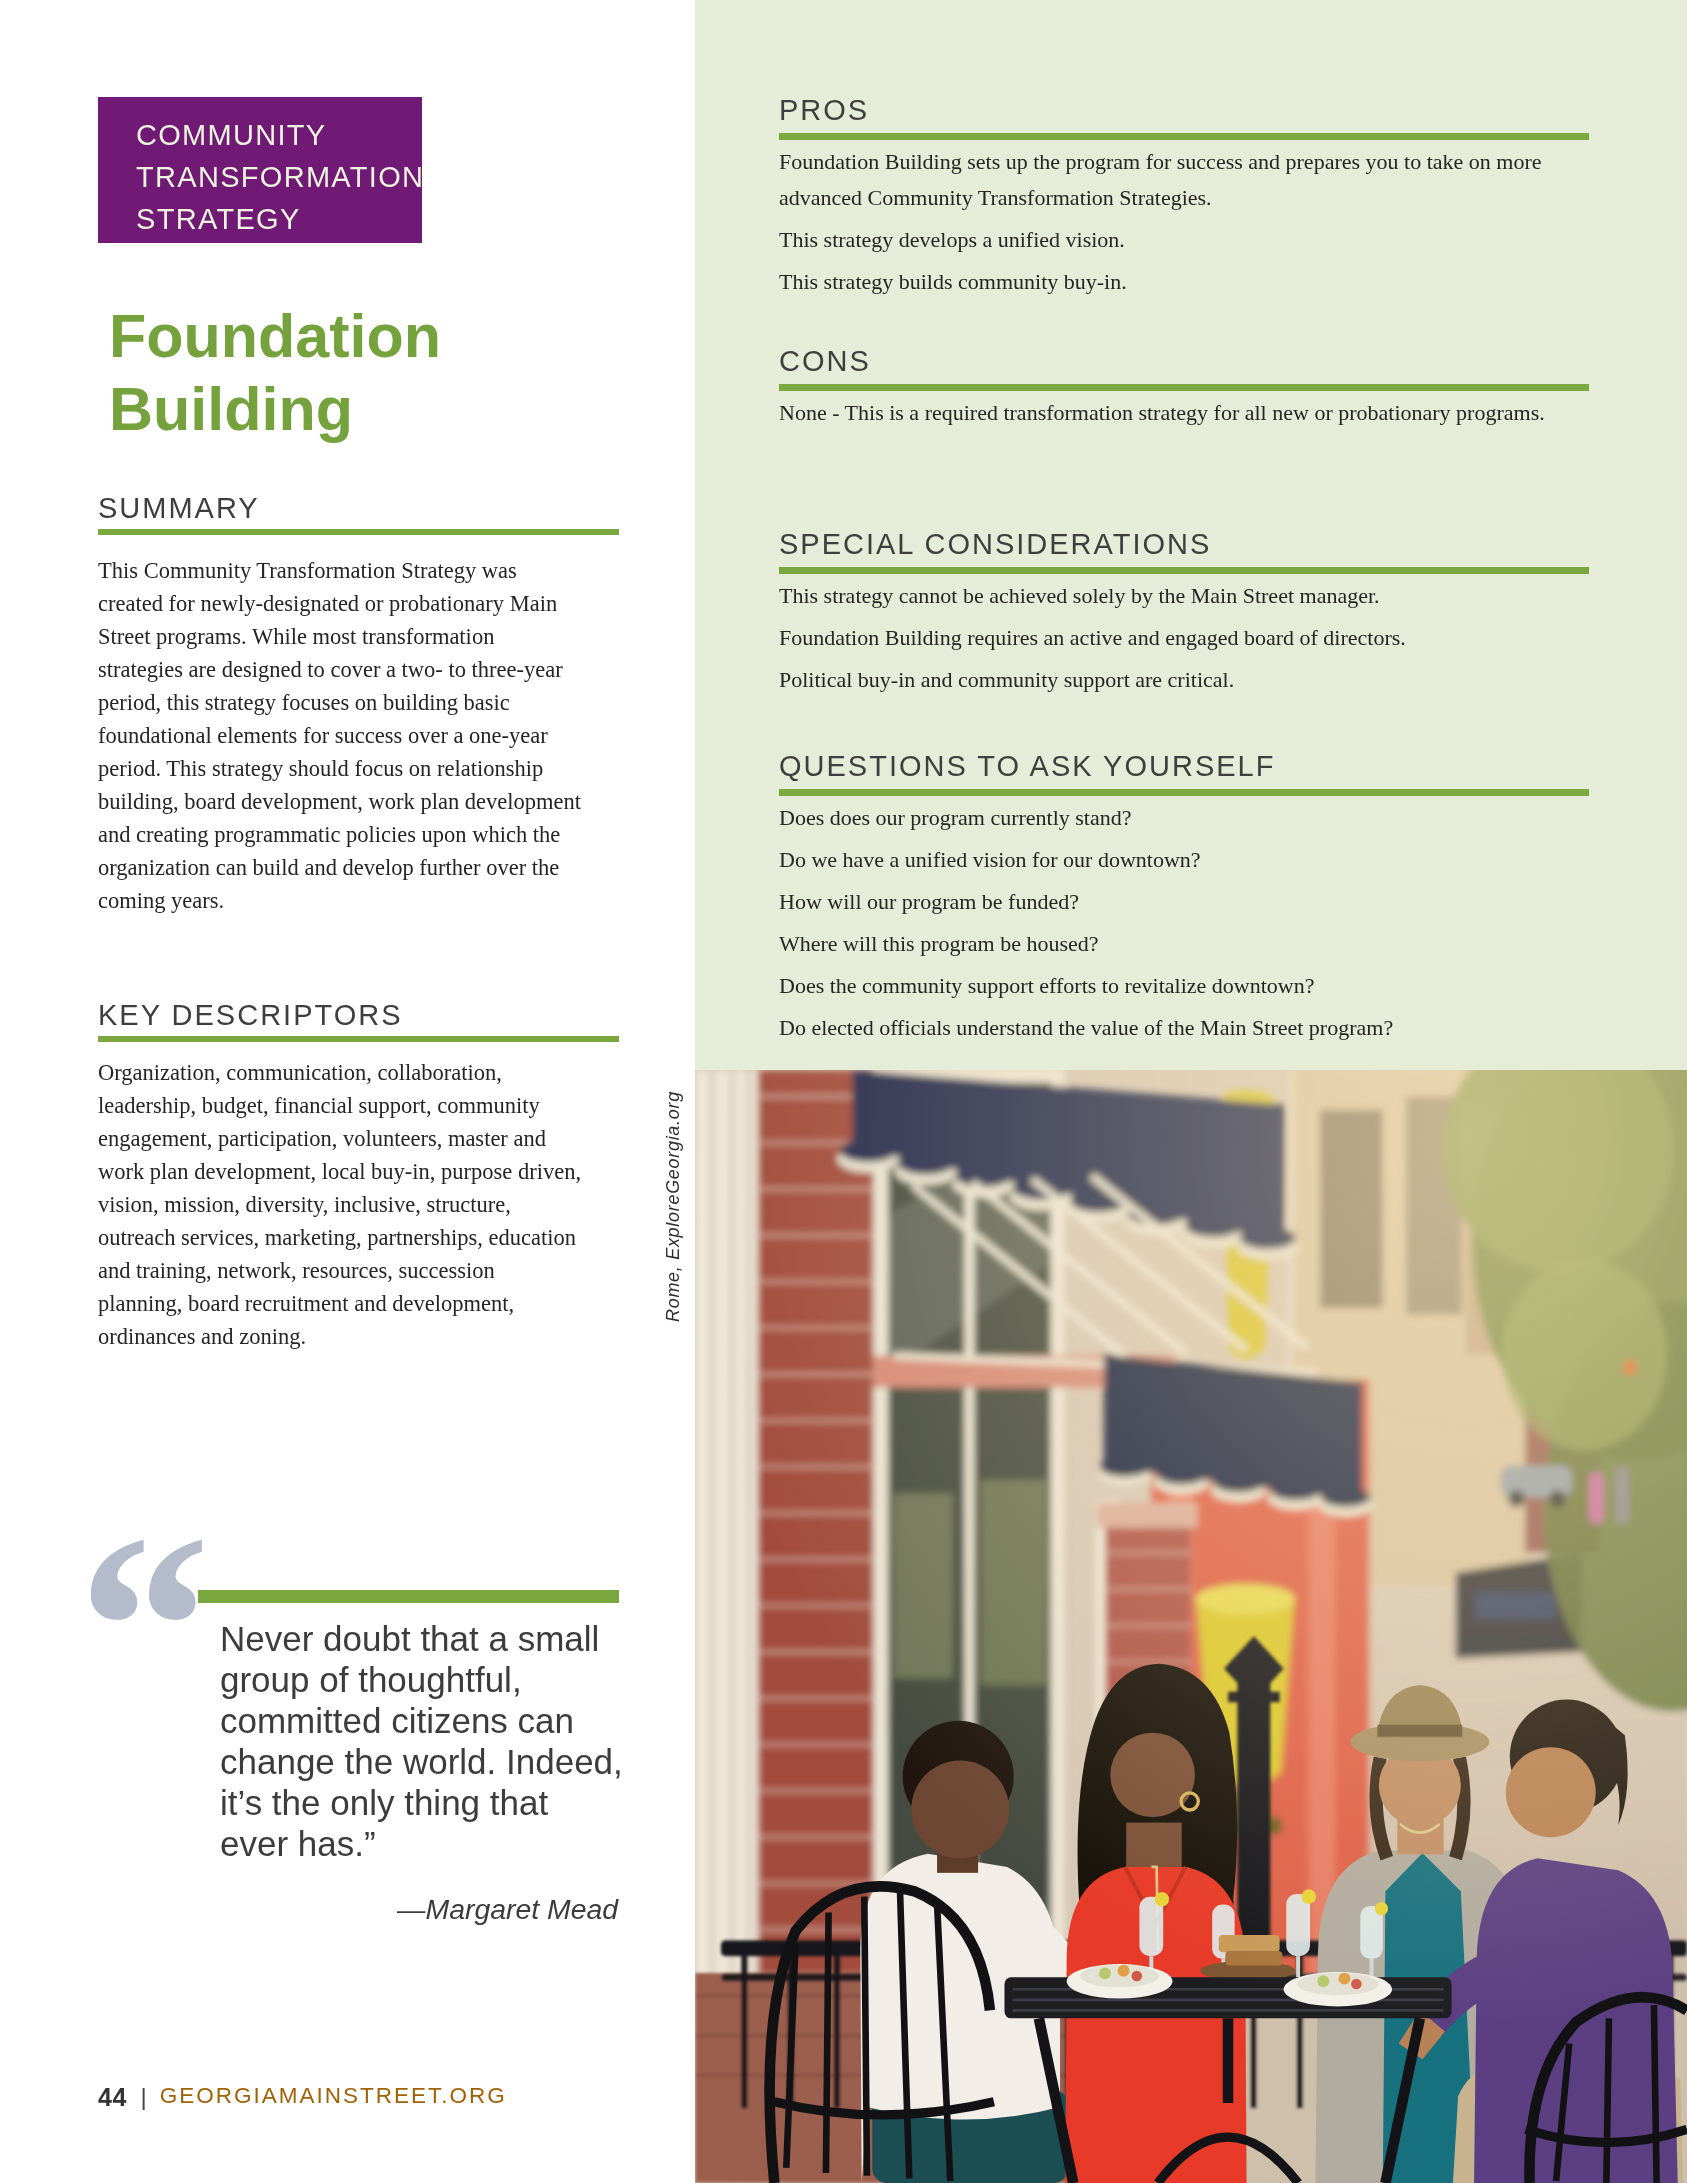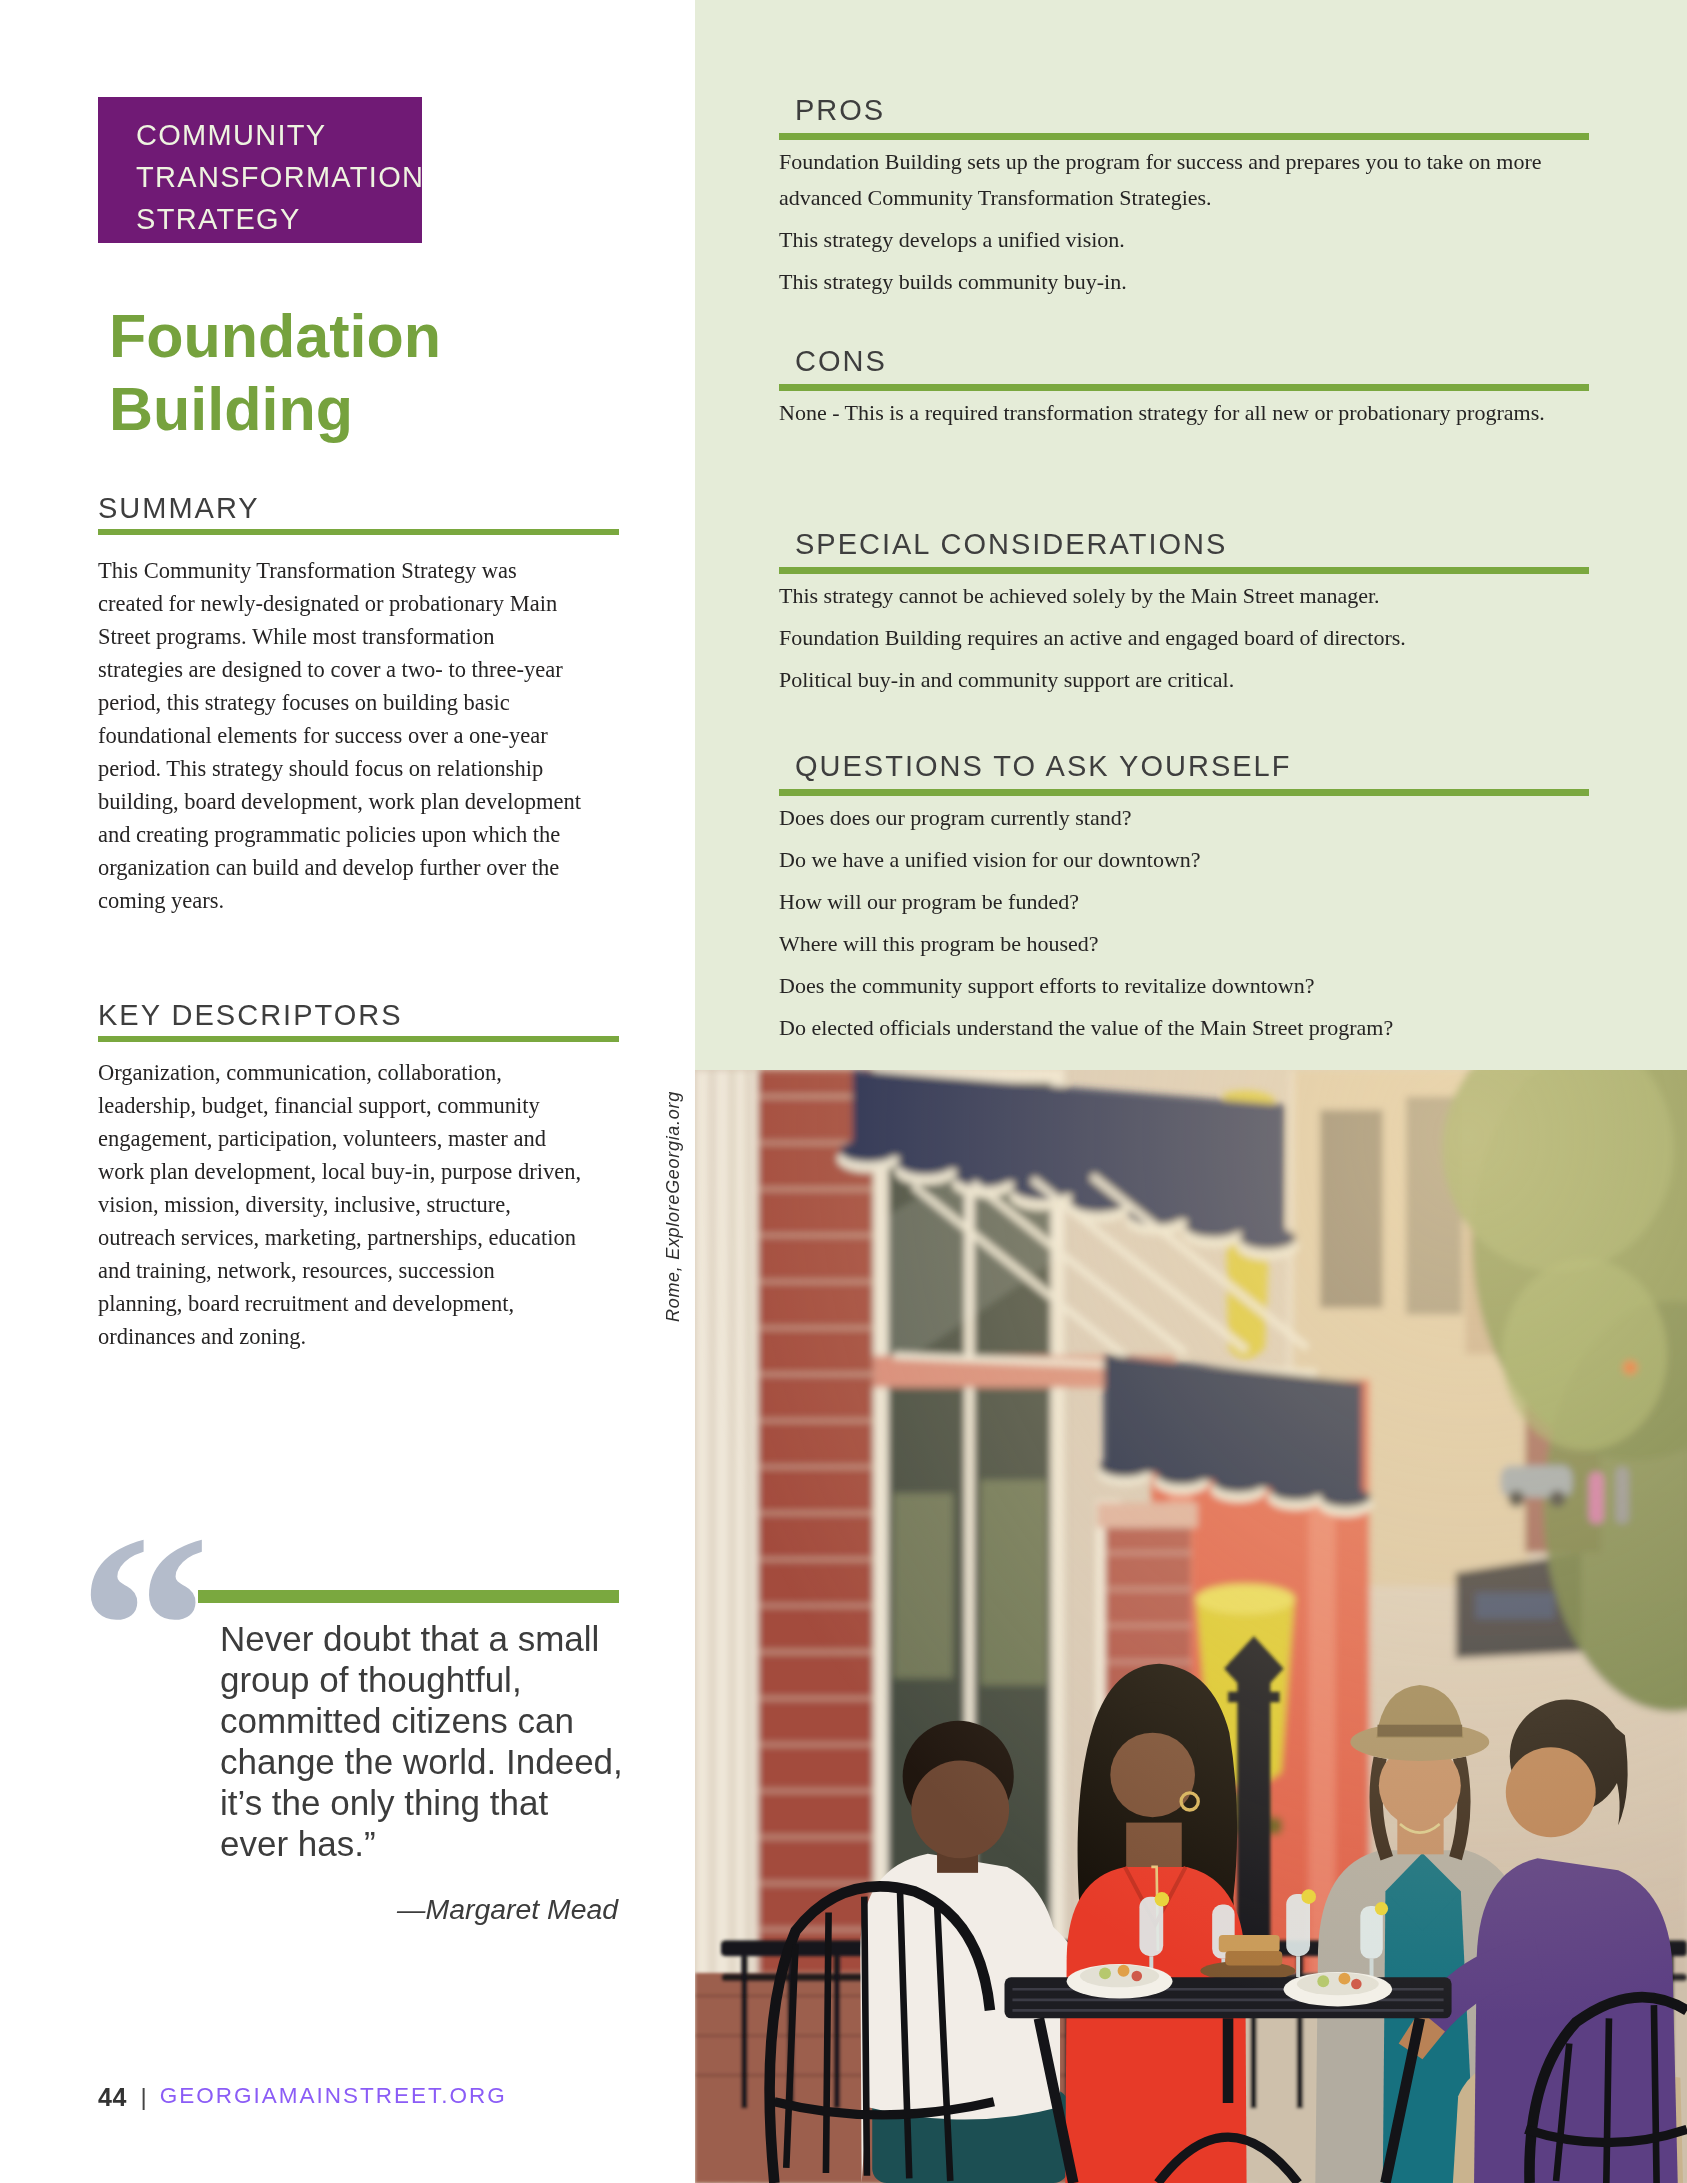--- a/index.html
+++ b/index.html
@@ -23,24 +23,24 @@
          font-size:265px;line-height:265px;color:#b4bccb;font-weight:700;}
   .qbar{position:absolute;left:198px;top:1590px;width:421px;height:12.6px;background:#7aa83f;}
   .qtext{position:absolute;left:220px;top:1618px;width:405px;font-size:35px;line-height:41px;
          font-weight:300;color:#3c3c3c;}
   .qattr{position:absolute;left:220px;top:1893px;width:398px;text-align:right;font-size:28.4px;
          font-style:italic;font-weight:300;color:#3c3c3c;}
   
   .footer{position:absolute;left:98px;top:2083px;display:flex;align-items:flex-start;color:#333;}
   .footer .num{font-size:25px;font-weight:700;letter-spacing:0.7px;}
   .footer .sep{font-size:24px;font-weight:200;margin:0 13.2px;color:#444;}
-  .footer .site{font-size:22.5px;font-weight:200;letter-spacing:2px;color:#8b5cf6;}
+  .footer .site{font-size:22.5px;font-weight:200;letter-spacing:2px;color:#a16207;}
   
   .rsec{position:absolute;left:779px;width:810px;}
-  .rsec .h-thin{position:static;margin-left:16px;}
+  .rsec .h-thin{position:static;}
   .rsec .rule{position:static;display:block;width:810px;height:6.6px;margin-top:6px;}
   .rsec p{margin:0 0 6px 0;font-size:22px;line-height:36px;max-width:767px;}
   .rsec .first{margin-top:4px;}
   .sec-pros{top:93px;}
   .sec-cons{top:344px;}
   .sec-special{top:527px;}
   .sec-questions{top:749px;}
   
   .photo{position:absolute;left:695px;top:1070px;width:992px;height:1113px;overflow:hidden;}
   .photo svg{display:block;width:100%;height:100%;}

